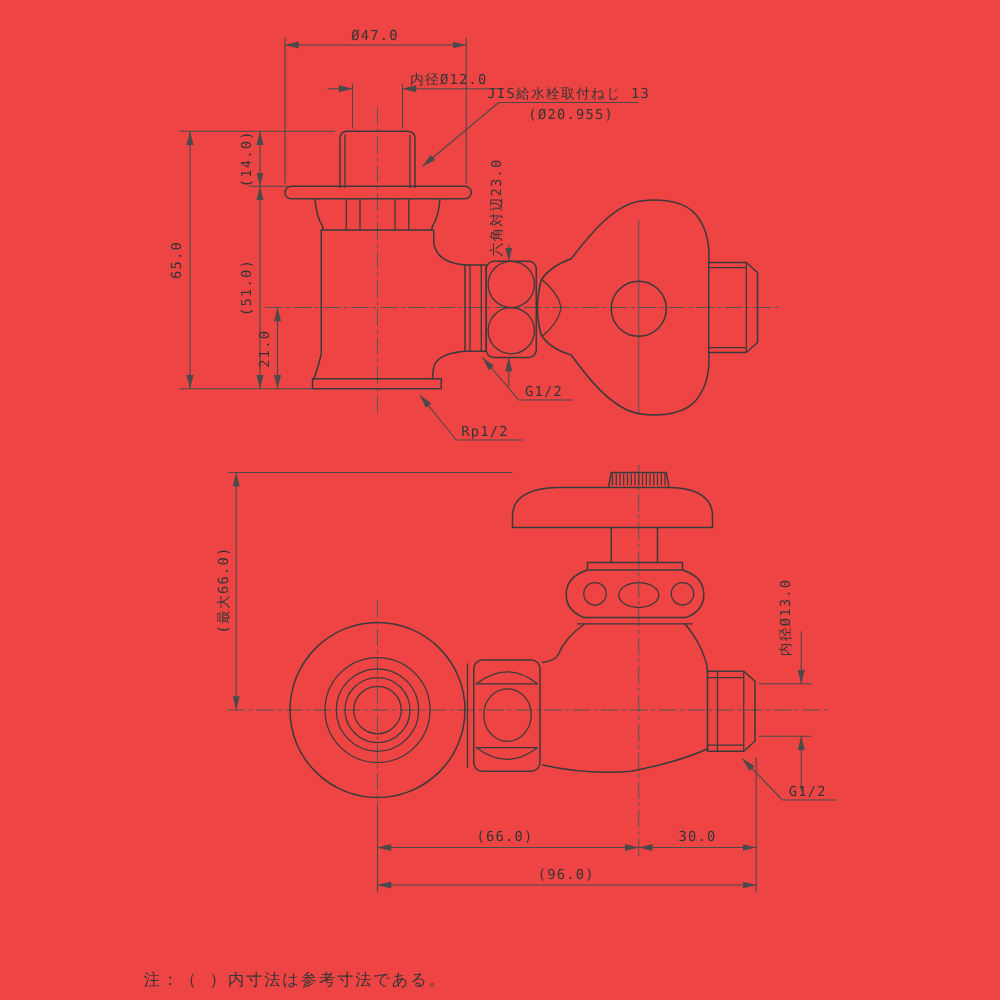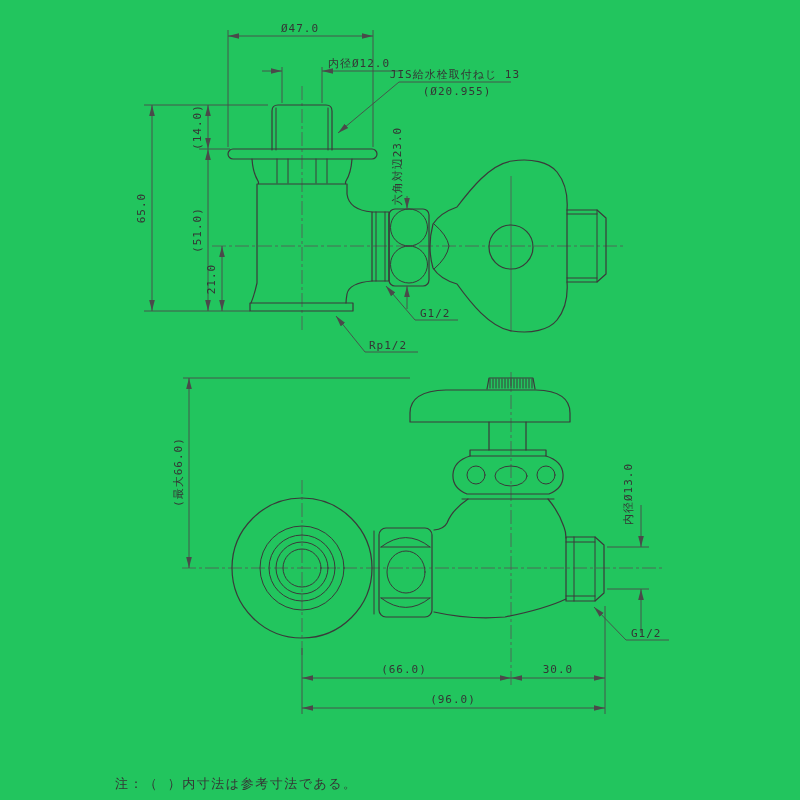--- a/index.html
+++ b/index.html
@@ -1,16 +1,16 @@
 <!DOCTYPE html>
 <html><head>
 <meta charset="utf-8">
 <style>
   html,body{margin:0;padding:0;background:#fff;}
-  .page{width:800px;height:800px;background:#22c55e;position:relative;overflow:hidden;}
+  .page{width:800px;height:800px;background:#ef4444;position:relative;overflow:hidden;}
   svg{display:block;}
   .obj{stroke:#3a3a3a;stroke-width:1.2;fill:none;stroke-linecap:round;stroke-linejoin:round;}
   .obj2{stroke:#3a3a3a;stroke-width:1;fill:none;stroke-linecap:round;}
   .dim{stroke:#4a4a4a;stroke-width:0.9;fill:none;}
   .cl{stroke:#555;stroke-width:0.8;fill:none;stroke-dasharray:14 3 3 3;}
   .thin{stroke:#555;stroke-width:0.8;fill:none;}
   text{fill:#353535;font-family:"DejaVu Sans Mono","Liberation Mono",monospace;font-size:11px;letter-spacing:1px;}
   text.note{font-size:13px;letter-spacing:1.5px;}
 </style>
 </head>

